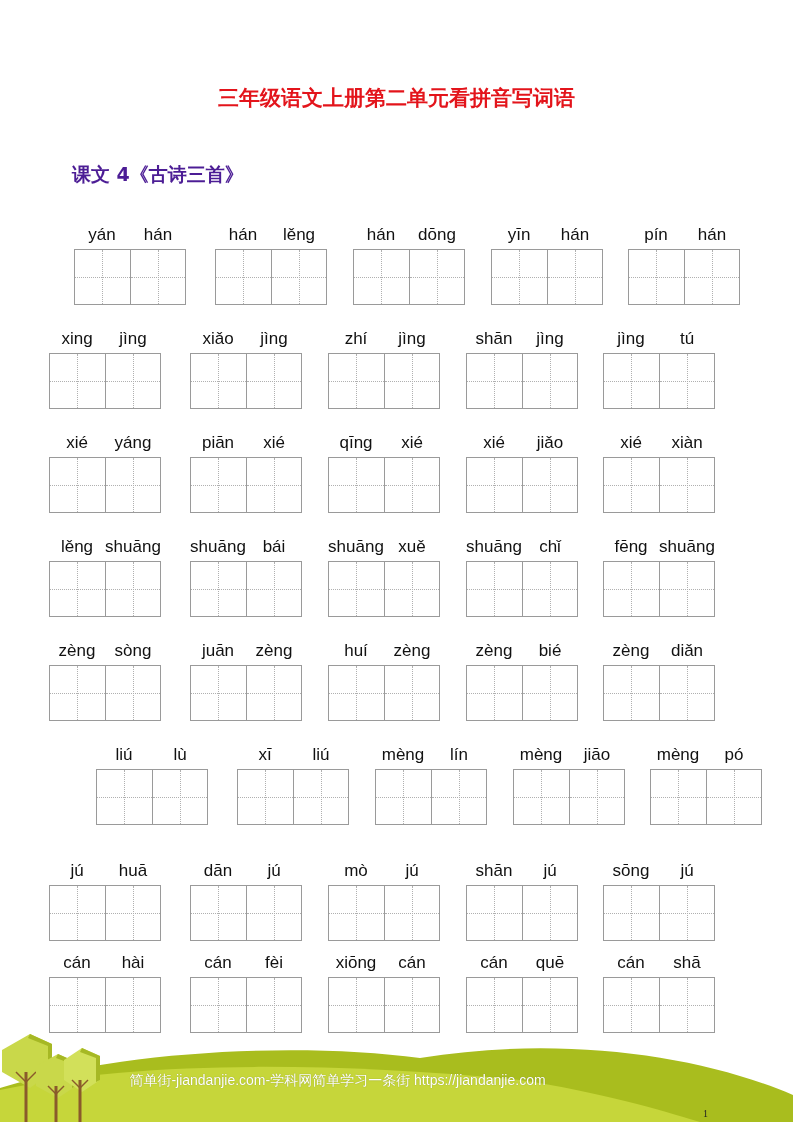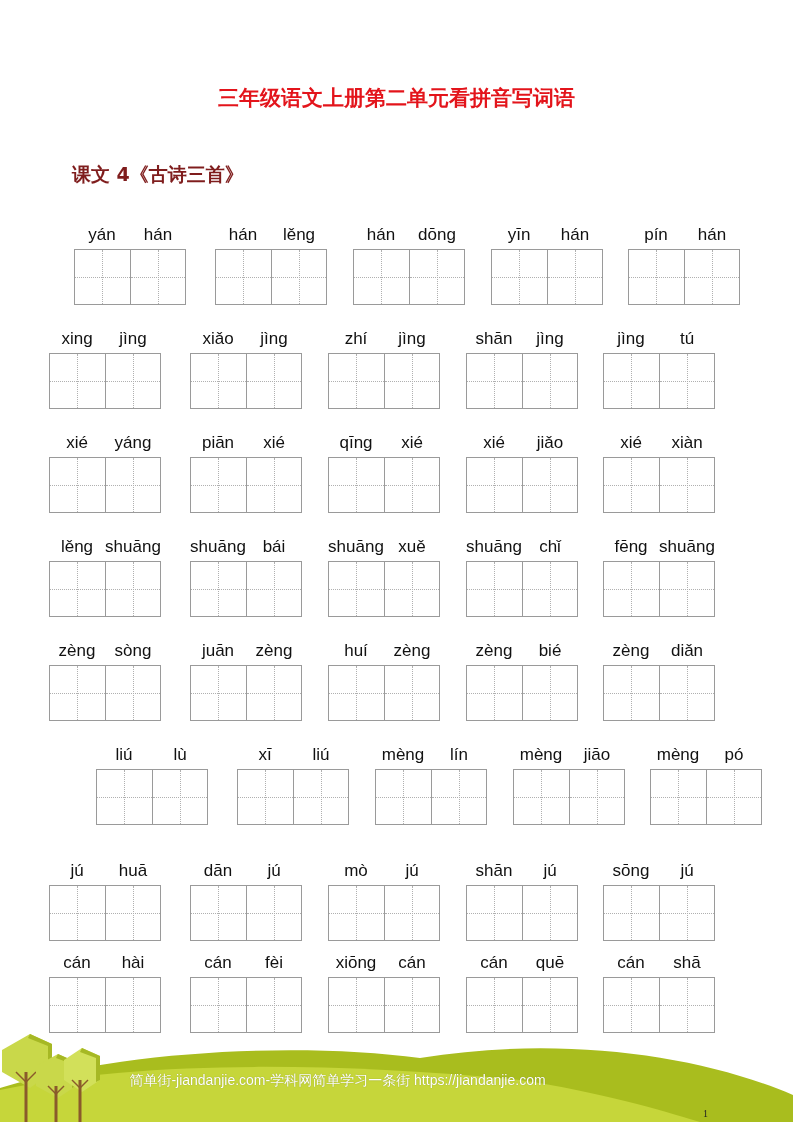--- a/index.html
+++ b/index.html
@@ -1,18 +1,18 @@
 <!DOCTYPE html>
 <html><head>
 <meta charset="utf-8">
 <style>
   html, body { margin:0; padding:0; }
   body { width:793px; height:1122px; position:relative; background:#ffffff; overflow:hidden; font-family:"DejaVu Sans", sans-serif; }
   .title { position:absolute; top:84px; left:0; width:793px; text-align:center; font-size:21px; font-weight:bold; color:#e3141b; letter-spacing:0px; font-family:"DejaVu Sans", sans-serif; }
-  .lesson { position:absolute; top:162px; left:72px; font-size:19px; font-weight:bold; color:#7f1d1d; font-family:"DejaVu Sans", sans-serif; }
+  .lesson { position:absolute; top:162px; left:72px; font-size:19px; font-weight:bold; color:#4c1d95; font-family:"DejaVu Sans", sans-serif; }
   .row { position:absolute; left:0; width:793px; height:104px; }
   .item { position:absolute; width:112px; }
   .pinyin { position:absolute; top:0; left:0; width:112px; height:24px; font-family:"Liberation Sans", sans-serif; font-size:17px; color:#111; }
   .pinyin span { position:absolute; top:0; width:56px; text-align:center; white-space:nowrap; }
   .pinyin span.a { left:0; }
   .pinyin span.b { left:56px; }
   .boxes { position:absolute; top:24px; left:0; width:112px; height:56px; display:flex; border:1px solid #9a9a9a; box-sizing:border-box; background:#fff; }
   .cell { position:relative; width:56px; height:100%; box-sizing:border-box; }
   .cell + .cell { border-left:1px solid #9a9a9a; }
   .cell::before { content:""; position:absolute; left:50%; top:0; bottom:0; border-left:1px dotted #b0b0b0; }

